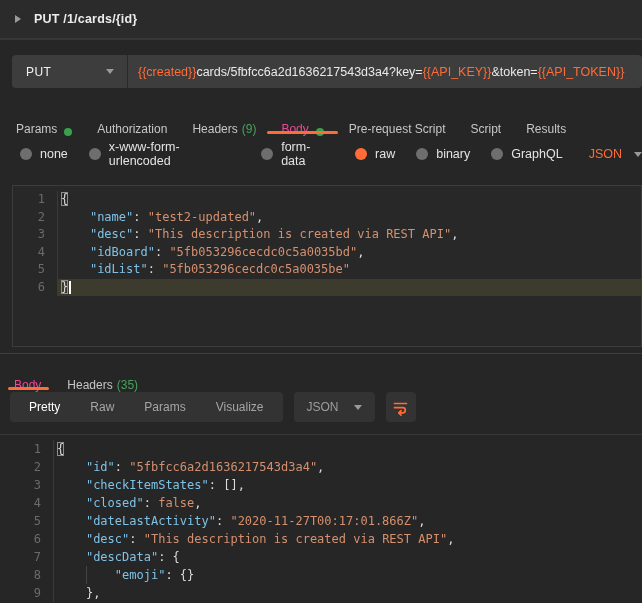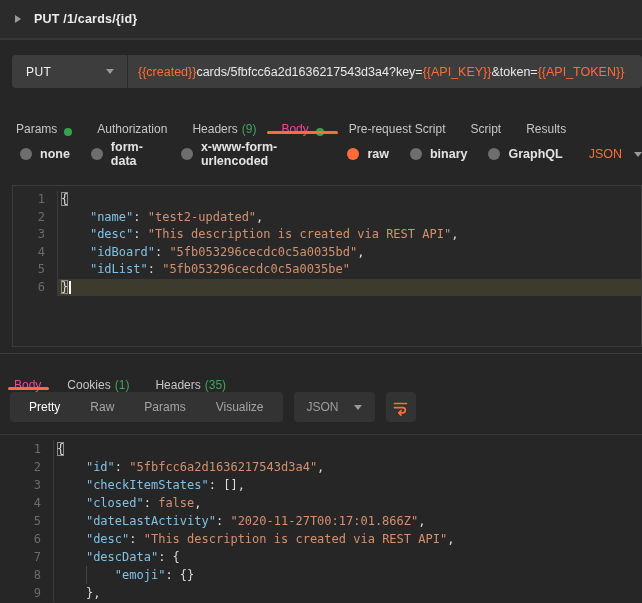--- a/index.html
+++ b/index.html
@@ -38,21 +38,21 @@
   .req-tabs { display:flex; align-items:center; height:39px; padding-left:16px; gap:25px; }
   .tab { position:relative; display:flex; align-items:flex-end; height:100%; font-size:12px; color:#c6c6c6; cursor:pointer; }
   .tab.active { color:#ec4899; }
   .tab.active::after { content:""; position:absolute; left:-14px; right:-14px; bottom:2px; height:3px;
                        background:#ff6c37; border-radius:2px; }
   .dot { width:8px; height:8px; border-radius:50%; background:#37a24e; margin-left:7px; }
   .count { color:#45a35c; margin-left:4px; }
 
   
   .radio-row { display:flex; align-items:center; height:36px; padding-left:20px; gap:21px; }
-  .radio { display:flex; align-items:center; gap:8px; font-size:12.5px; color:#e3e3e3; cursor:pointer;font-weight:bold; }
+  .radio { display:flex; align-items:center; gap:8px; font-size:12.5px; color:#e3e3e3; cursor:pointer; }
   .rdot { width:12px; height:12px; border-radius:50%; background:#6e6e6e; flex:none; }
   .radio.selected .rdot { background:#ff6c37; }
   .lang-dd { display:flex; align-items:center; gap:12px; margin-left:5px; cursor:pointer; }
   .lang-dd .lang { color:#ff6c37; font-size:12.5px; }
 
   
   .editor-box { margin:13px 0 0 12px; height:162px; border:1px solid #3c3c3c; background:#282828;
                 padding-top:5px; overflow:hidden; }
   .code-line { display:flex; height:17.5px; line-height:17.5px;
                font-family:"DejaVu Sans Mono", monospace; font-size:12px; }
@@ -136,25 +136,25 @@
   </div>
 </div>
 
 <div class="radio-row">
   <div class="radio">
     <span class="rdot"></span>
     <span>none</span>
   </div>
   <div class="radio">
     <span class="rdot"></span>
+    <span>x-www-form-urlencoded</span>
+  </div>
+  <div class="radio">
+    <span class="rdot"></span>
     <span>form-data</span>
-  </div>
-  <div class="radio">
-    <span class="rdot"></span>
-    <span>x-www-form-urlencoded</span>
   </div>
   <div class="radio selected">
     <span class="rdot"></span>
     <span>raw</span>
   </div>
   <div class="radio">
     <span class="rdot"></span>
     <span>binary</span>
   </div>
   <div class="radio">
@@ -191,24 +191,20 @@
     <div class="code-line hl">
       <span class="ln">6</span>
       <span class="lc"><span class="tok-plain tok-box">}</span><span class="cursor"></span></span>
     </div>
   </div>
 
 <div class="resp">
   <div class="resp-tabs">
     <div class="tab active">
       <span>Body</span>
-    </div>
-    <div class="tab">
-      <span>Cookies</span>
-      <span class="count">(1)</span>
     </div>
     <div class="tab">
       <span>Headers</span>
       <span class="count">(35)</span>
     </div>
   </div>
 
   <div class="view-row">
     <div class="segmented">
       <span class="seg active">Pretty</span>

